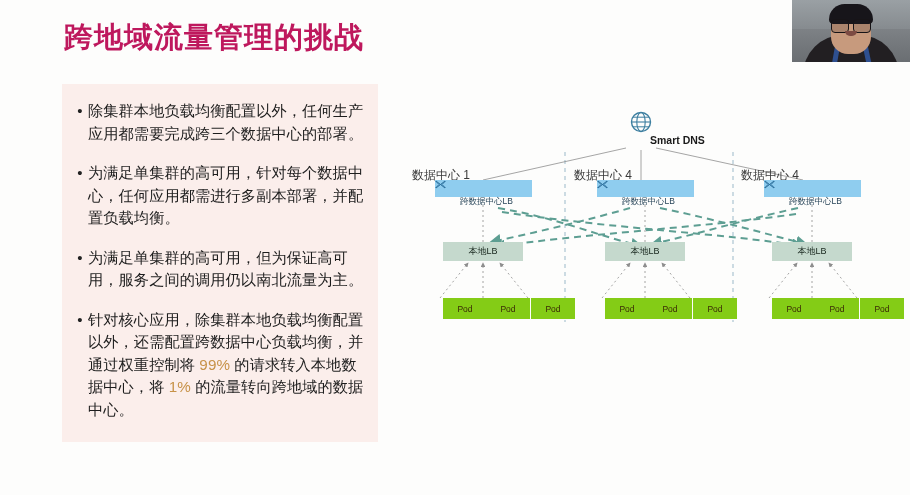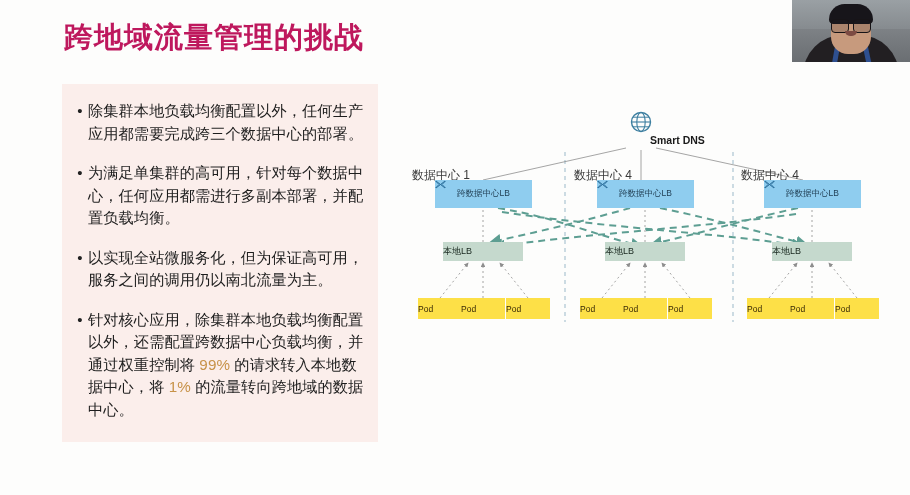--- a/index.html
+++ b/index.html
@@ -93,51 +93,54 @@
     font-weight: bold;
     color: #1a1a1a;
     white-space: nowrap;
     padding-left: 40px;
   }
   .node {
     position: absolute;
     box-sizing: border-box;
     display: flex;
     align-items: center;
+    justify-content: center;
     font-size: 8.5px;
     white-space: nowrap;
   }
   .node-xdc {
     width: 97px;
-    height: 28px;
+    height: 17px;
     background: #8fcdef;
     color: #1f3d52;
     justify-content: flex-start;
     padding-left: 6px;
     gap: 5px;
+    flex-direction: column;
   }
   .node-xdc .xicon {
     display: inline-block;
     width: 11px;
     height: 9px;
     flex: 0 0 11px;
   }
   .node-local {
     width: 80px;
     height: 19px;
     background: #c5d9cd;
     color: #17261d;
     font-size: 9px;
   }
   .node-pod {
     width: 44px;
     height: 21px;
-    background: #fde047;
+    background: #84cc16;
     color: #3a2a06;
     font-size: 8.5px;
+    margin-left: 25px;
   }
 
   
   .webcam {
     position: absolute;
     right: 0;
     top: 0;
     width: 118px;
     height: 62px;
     overflow: hidden;
@@ -226,21 +229,21 @@
       <span class="bullet-text"><span>除集群本地负载均衡配置以外，任何生产应用都需要完成跨三个数据中心的部署。</span></span>
     </div>
 
     <div class="bullet-row">
       <span class="bullet-dot">•</span>
       <span class="bullet-text"><span>为满足单集群的高可用，针对每个数据中心，任何应用都需进行多副本部署，并配置负载均衡。</span></span>
     </div>
 
     <div class="bullet-row">
       <span class="bullet-dot">•</span>
-      <span class="bullet-text"><span>以实现全站微服务化，但为保证高可用，服务之间的调用仍以南北流量为主。</span></span>
+      <span class="bullet-text"><span>为满足单集群的高可用，但为保证高可用，服务之间的调用仍以南北流量为主。</span></span>
     </div>
 
     <div class="bullet-row">
       <span class="bullet-dot">•</span>
       <span class="bullet-text"><span>针对核心应用，除集群本地负载均衡配置以外，还需配置跨数据中心负载均衡，并通过权重控制将 </span><span class="hl">99%</span><span> 的请求转入本地数据中心，将 </span><span class="hl">1%</span><span> 的流量转向跨地域的数据中心。</span></span>
     </div>
 
   </div>
 
   <div class="diagram">

